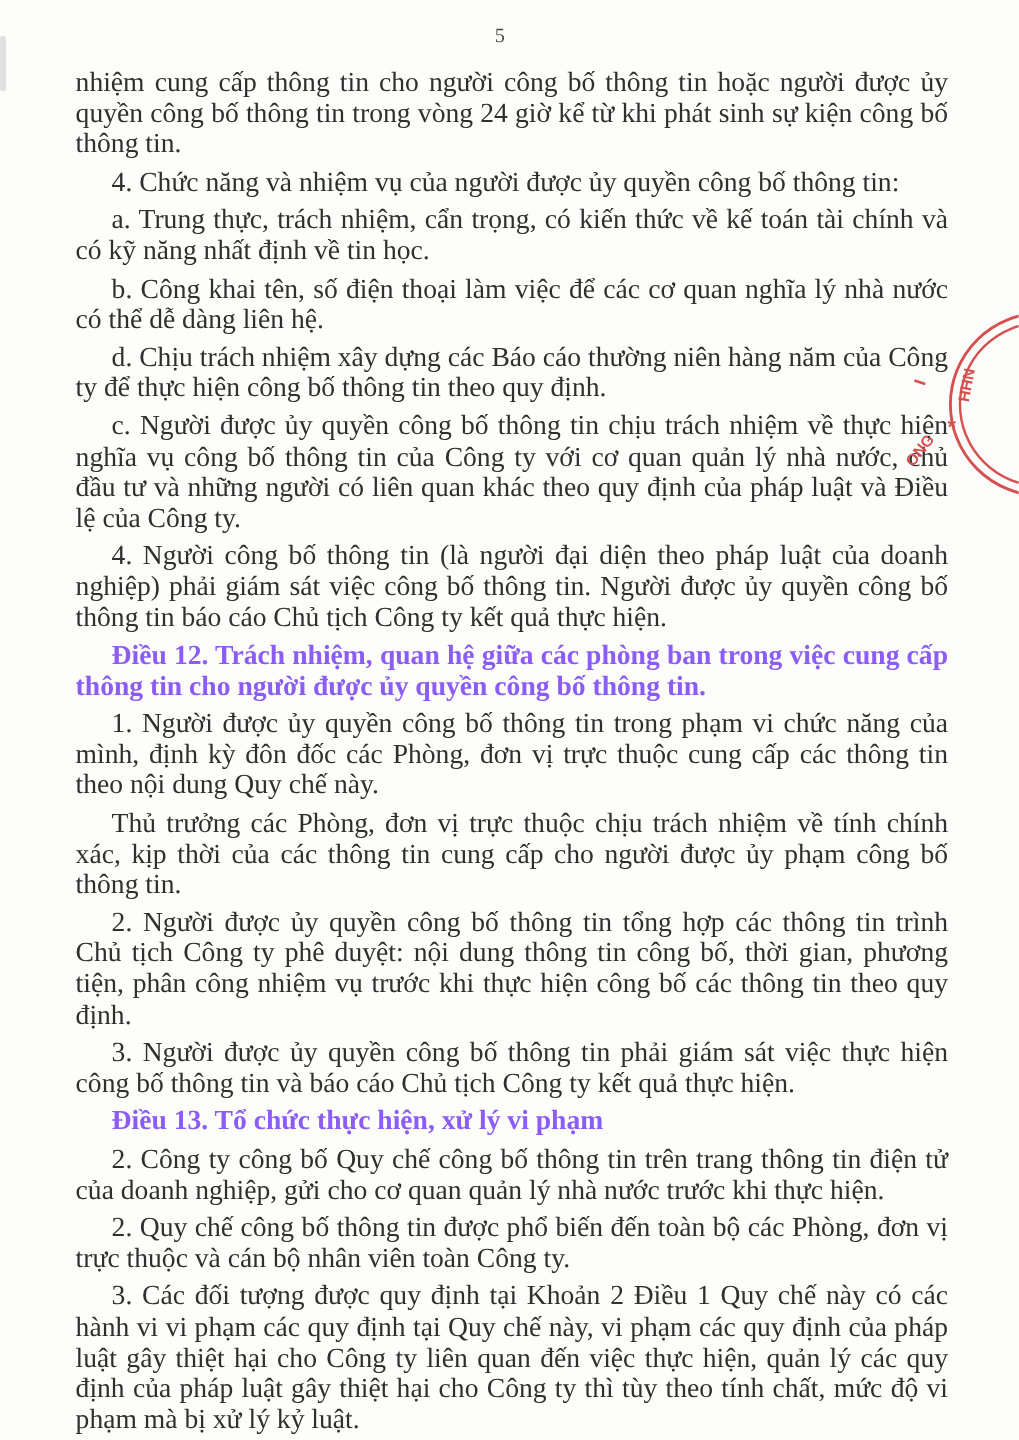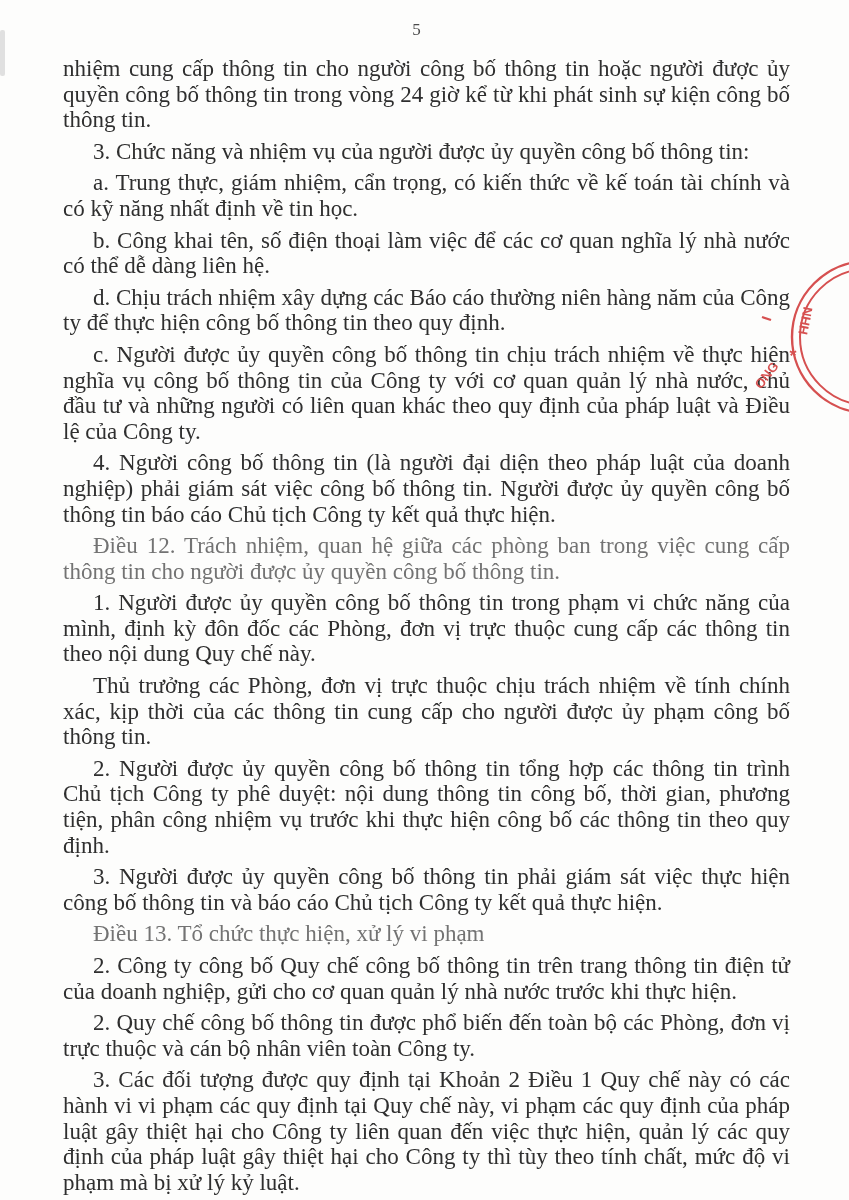--- a/index.html
+++ b/index.html
@@ -29,22 +29,22 @@
     line-height: 25.6px;
     color: #2f2f2f;
     text-align: justify;
   }
   .content p {
     margin: 0 0 6px 0;
     text-indent: 30px;
   }
   .content p.noindent { text-indent: 0; }
   .content p.heading {
-    font-weight: normal;
-    color: #737373;
+    font-weight: bold;
+    color: #8b5cf6;
   }
   .stamp {
     position: absolute;
     left: 710px; top: 252px;
     width: 139px; height: 168px;
     pointer-events: none;
   }
   .stamp text {
     font-family: "Liberation Sans", sans-serif;
     font-weight: bold;
@@ -62,22 +62,22 @@
 <body>
 
 <div class="page">
 
   <div class="scan-mark"></div>
 
   <div class="page-number">5</div>
 
   <div class="content">
     <p class="noindent">nhiệm cung cấp thông tin cho người công bố thông tin hoặc người được ủy quyền công bố thông tin trong vòng 24 giờ kể từ khi phát sinh sự kiện công bố thông tin.</p>
-    <p>3. Chức năng và nhiệm vụ của người được ủy quyền công bố thông tin:</p>
-    <p>a. Trung thực, giám nhiệm, cẩn trọng, có kiến thức về kế toán tài chính và có kỹ năng nhất định về tin học.</p>
+    <p>4. Chức năng và nhiệm vụ của người được ủy quyền công bố thông tin:</p>
+    <p>a. Trung thực, trách nhiệm, cẩn trọng, có kiến thức về kế toán tài chính và có kỹ năng nhất định về tin học.</p>
     <p>b. Công khai tên, số điện thoại làm việc để các cơ quan nghĩa lý nhà nước có thể dễ dàng liên hệ.</p>
     <p>d. Chịu trách nhiệm xây dựng các Báo cáo thường niên hàng năm của Công ty để thực hiện công bố thông tin theo quy định.</p>
     <p>c. Người được ủy quyền công bố thông tin chịu trách nhiệm về thực hiện nghĩa vụ công bố thông tin của Công ty với cơ quan quản lý nhà nước, chủ đầu tư và những người có liên quan khác theo quy định của pháp luật và Điều lệ của Công ty.</p>
     <p>4. Người công bố thông tin (là người đại diện theo pháp luật của doanh nghiệp) phải giám sát việc công bố thông tin. Người được ủy quyền công bố thông tin báo cáo Chủ tịch Công ty kết quả thực hiện.</p>
     <p class="heading">Điều 12. Trách nhiệm, quan hệ giữa các phòng ban trong việc cung cấp thông tin cho người được ủy quyền công bố thông tin.</p>
     <p>1. Người được ủy quyền công bố thông tin trong phạm vi chức năng của mình, định kỳ đôn đốc các Phòng, đơn vị trực thuộc cung cấp các thông tin theo nội dung Quy chế này.</p>
     <p>Thủ trưởng các Phòng, đơn vị trực thuộc chịu trách nhiệm về tính chính xác, kịp thời của các thông tin cung cấp cho người được ủy phạm công bố thông tin.</p>
     <p>2. Người được ủy quyền công bố thông tin tổng hợp các thông tin trình Chủ tịch Công ty phê duyệt: nội dung thông tin công bố, thời gian, phương tiện, phân công nhiệm vụ trước khi thực hiện công bố các thông tin theo quy định.</p>
     <p>3. Người được ủy quyền công bố thông tin phải giám sát việc thực hiện công bố thông tin và báo cáo Chủ tịch Công ty kết quả thực hiện.</p>
     <p class="heading">Điều 13. Tổ chức thực hiện, xử lý vi phạm</p>

